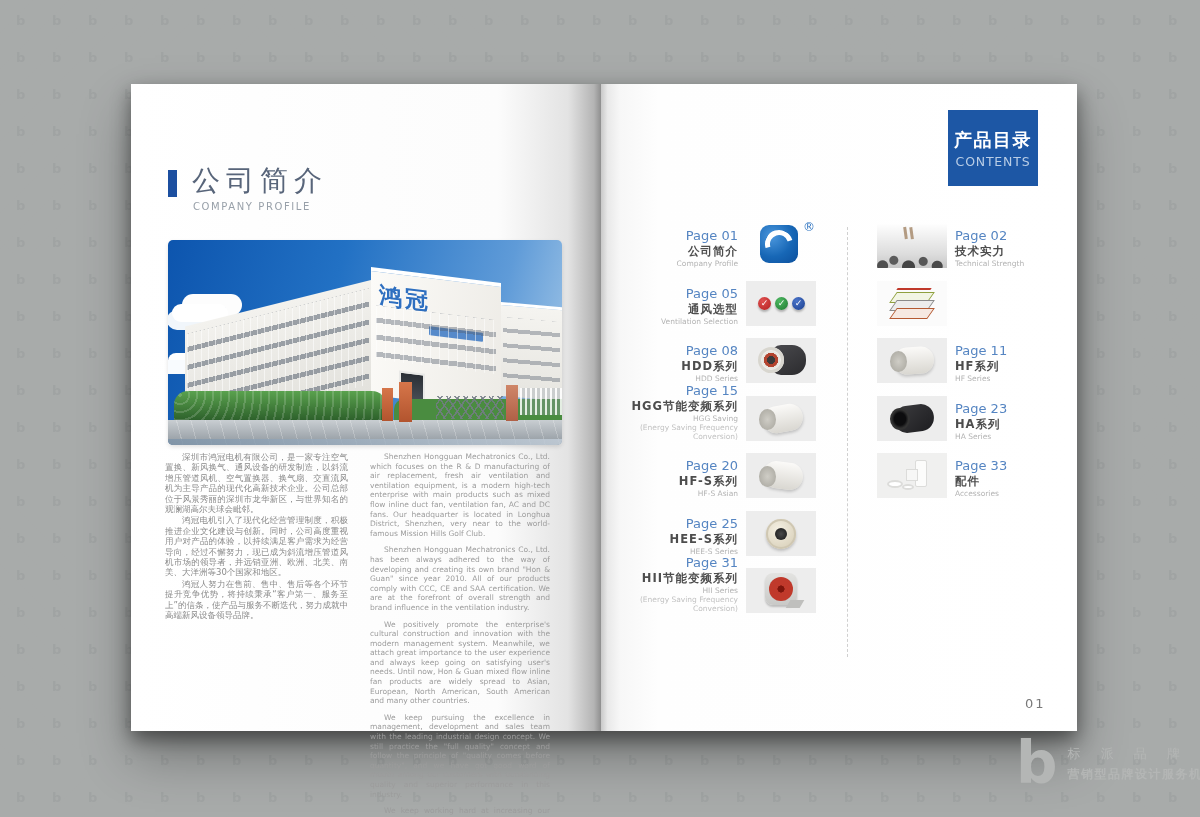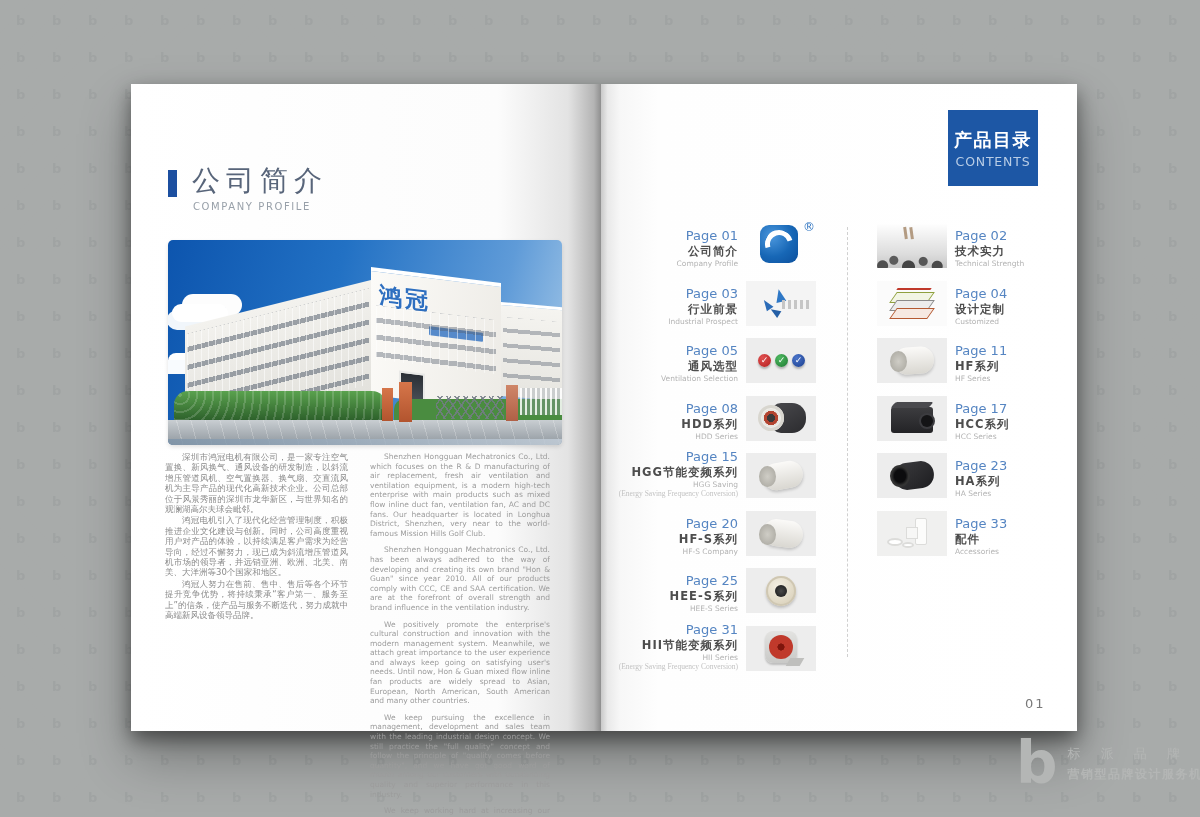--- a/index.html
+++ b/index.html
@@ -141,21 +141,21 @@
   .toc-col { position:absolute; top:139px; }
   .toc-col-left  { left:6px;   width:209px; }
   .toc-col-right { left:276px; width:200px; }
   .toc-divider { position:absolute; left:246px; top:143px; height:430px; border-left:1px dashed #d0d0d0; }
   .toc-row { display:flex; height:45px; margin-bottom:12.5px; align-items:flex-end; }
   .toc-col-left  .toc-label { width:131px; margin-right:8px; text-align:right; }
   .toc-col-right .toc-label { width:122px; margin-left:8px;  text-align:left; }
   .toc-page { font-size:13px; color:#5585c2; }
   .toc-zh   { font-size:11.5px; font-weight:bold; color:#4d4d4d; letter-spacing:1px; margin-top:1px; }
   .toc-en   { font-size:7.5px; color:#b3b3b3; }
-  .toc-extra{ font-size:7.5px; color:#c2c2c2; line-height:9px;font-family:Liberation Serif, serif; }
+  .toc-extra{ font-size:7.5px; color:#c2c2c2; line-height:9px; }
 
   .thumb { position:relative; width:70px; height:45px; background:#ededed; overflow:hidden; flex:none; }
 
   
   .t-logo { background:none; overflow:visible; }
   .hg-sq { position:absolute; left:14px; top:2px; width:38px; height:38px; border-radius:9px;
            background:radial-gradient(circle at 32% 30%, #4b97dd, #1767b6 55%, #0c4f9c); }
   .hg-swirl { position:absolute; left:19px; top:7px; width:28px; height:28px; border-radius:50%;
               border:5px solid transparent; border-top-color:#fff; border-left-color:#fff; transform:rotate(28deg); }
   .hg-reg { position:absolute; left:57px; top:-3px; color:#2f74c0; font-size:12px; }
@@ -1073,33 +1073,20 @@
           <div class="toc-zh">公司简介</div>
           <div class="toc-en">Company Profile</div>
         </div>
         <div class="thumb t-logo">
           <span class="hg-sq"></span>
             <span class="hg-swirl"></span>
           <span class="hg-reg">®</span>
         </div>
       </div>
 
-      <div class="toc-row">
-        <div class="toc-label">
-          <div class="toc-page">Page 03</div>
-          <div class="toc-zh">行业前景</div>
-          <div class="toc-en">Industrial Prospect</div>
-        </div>
-        <div class="thumb t-arrows">
-          <span class="arr a1"></span>
-            <span class="arr a2"></span>
-          <span class="arr a3"></span>
-            <span class="streak"></span>
-        </div>
-      </div>
 
       <div class="toc-row">
         <div class="toc-label">
           <div class="toc-page">Page 05</div>
           <div class="toc-zh">通风选型</div>
           <div class="toc-en">Ventilation Selection</div>
         </div>
         <div class="thumb">
           <span class="btn b-red"></span>
             <span class="btn b-green"></span>
@@ -1129,21 +1116,21 @@
         <div class="thumb t-fan-light">
           <span class="duct"></span>
             <span class="cap"></span>
         </div>
       </div>
 
       <div class="toc-row">
         <div class="toc-label">
           <div class="toc-page">Page 20</div>
           <div class="toc-zh">HF-S系列</div>
-          <div class="toc-en">HF-S Company</div>
+          <div class="toc-en">HF-S Asian</div>
         </div>
         <div class="thumb t-fan-light r2">
           <span class="duct"></span>
             <span class="cap"></span>
         </div>
       </div>
 
       <div class="toc-row">
         <div class="toc-label">
           <div class="toc-page">Page 25</div>
@@ -1183,51 +1170,35 @@
         </div>
       </div>
 
       <div class="toc-row">
         <div class="thumb t-cad">
           <span class="rod"></span>
             <span class="layer l1"></span>
           <span class="layer l2"></span>
             <span class="layer l3"></span>
         </div>
-        <div class="toc-label">
-          <div class="toc-page">Page 04</div>
-          <div class="toc-zh">设计定制</div>
-          <div class="toc-en">Customized</div>
-        </div>
       </div>
 
 
       <div class="toc-row">
         <div class="thumb t-fan-light r3">
           <span class="duct"></span>
             <span class="cap"></span>
         </div>
         <div class="toc-label">
           <div class="toc-page">Page 11</div>
           <div class="toc-zh">HF系列</div>
           <div class="toc-en">HF Series</div>
         </div>
       </div>
 
-      <div class="toc-row">
-        <div class="thumb t-box-black">
-          <span class="box"></span>
-            <span class="port"></span>
-        </div>
-        <div class="toc-label">
-          <div class="toc-page">Page 17</div>
-          <div class="toc-zh">HCC系列</div>
-          <div class="toc-en">HCC Series</div>
-        </div>
-      </div>
 
       <div class="toc-row">
         <div class="thumb t-fan-black">
           <span class="duct"></span>
             <span class="face"></span>
         </div>
         <div class="toc-label">
           <div class="toc-page">Page 23</div>
           <div class="toc-zh">HA系列</div>
           <div class="toc-en">HA Series</div>

